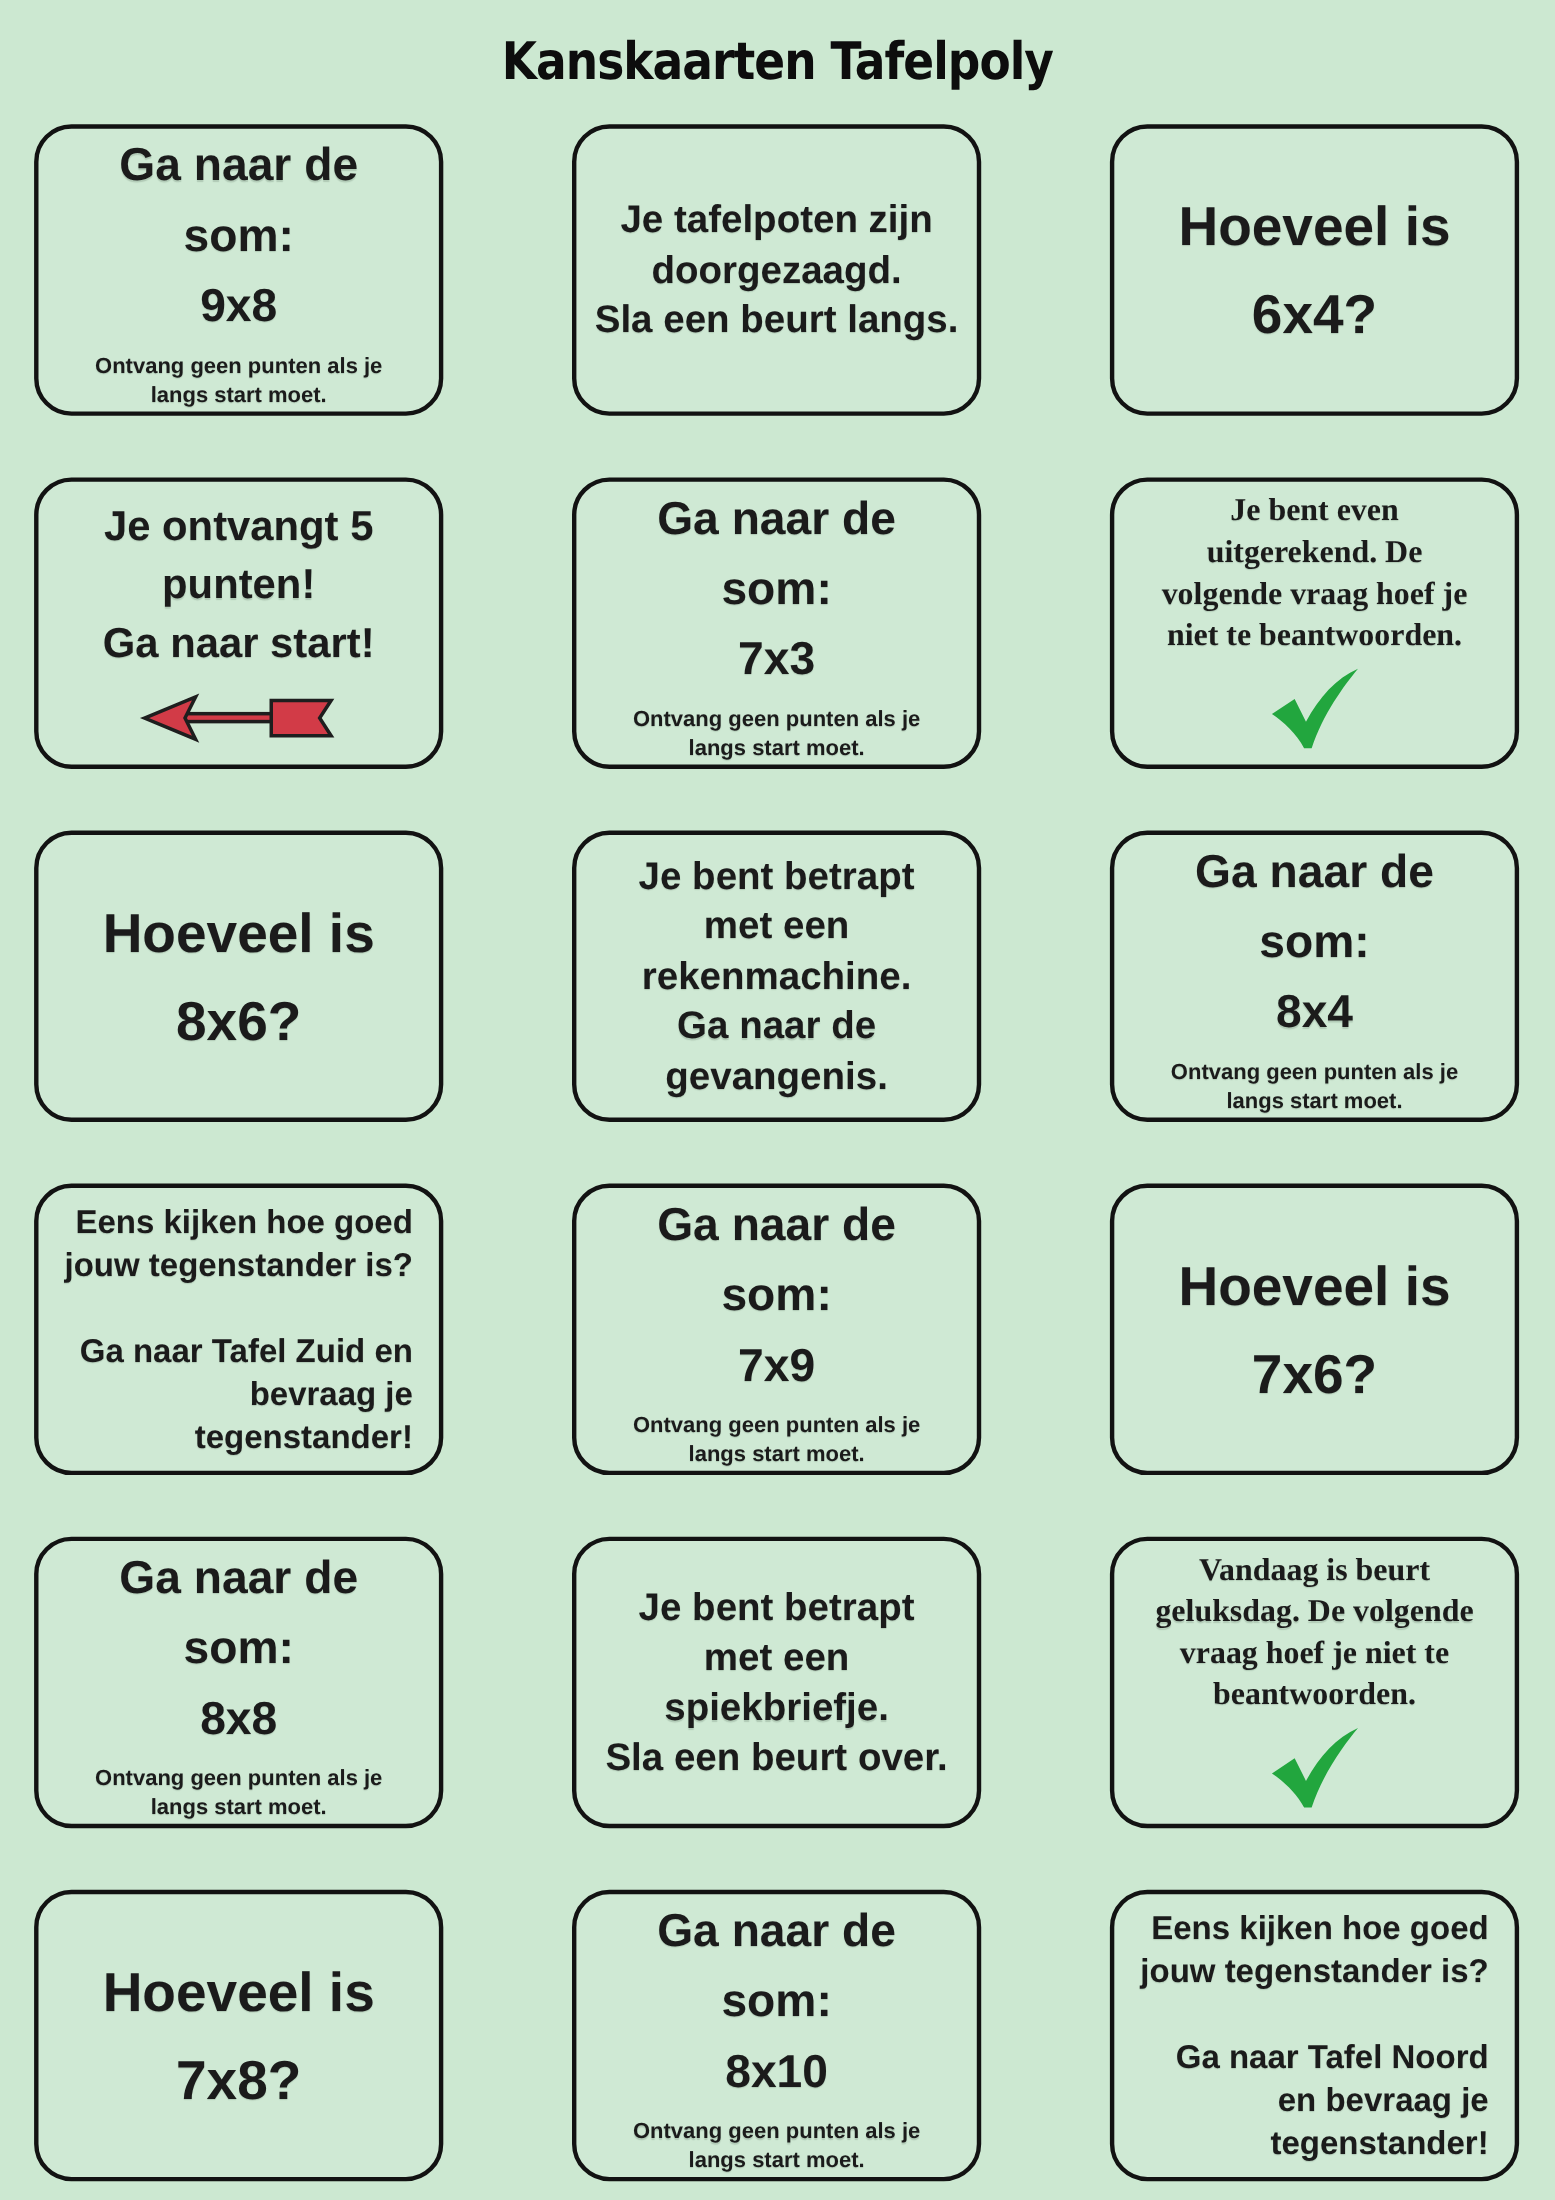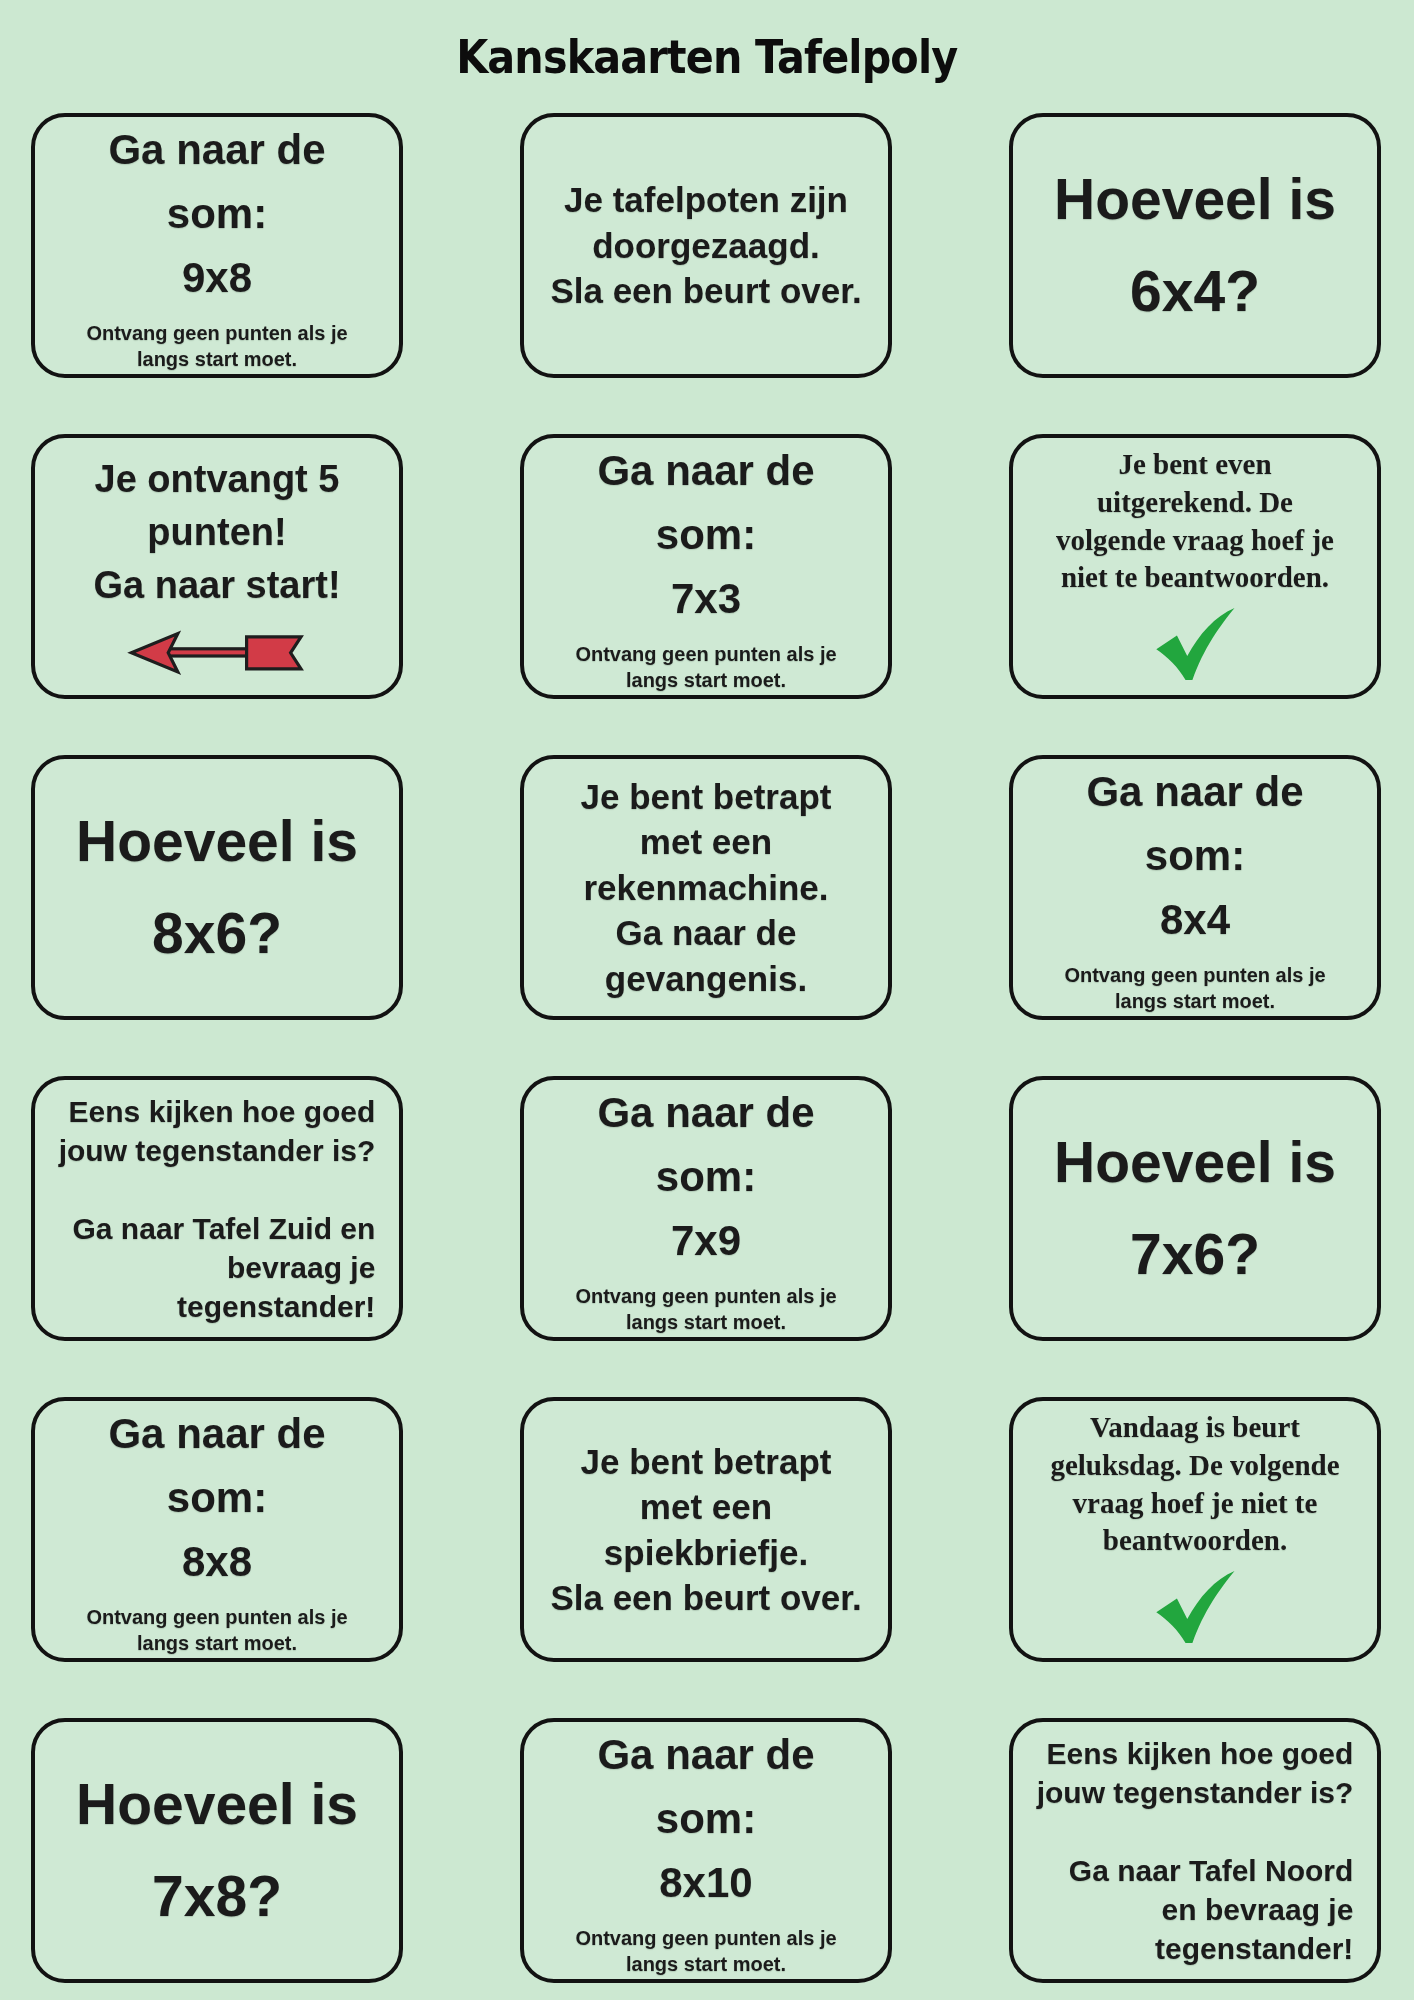--- a/index.html
+++ b/index.html
@@ -41,21 +41,21 @@
     display:flex;flex-direction:column;
     align-items:center;justify-content:center;
     text-align:center;
     padding:0 10px;
     overflow:hidden;
   }
   .main, .note{white-space:pre-line;font-weight:700;color:var(--text);
     text-shadow:0 1px 1px rgba(40,60,45,0.18);}
   .t-som .main{font-size:42px;line-height:1.52;}
   .t-som .note{font-size:20px;line-height:1.32;margin-top:10px;}
-  .t-question .main{font-size:57px;line-height:1.6;}
+  .t-question .main{font-size:50px;line-height:1.6;}
   .t-text .main{font-size:35px;line-height:1.3;}
   .t-arrow .main{font-size:38px;line-height:1.4;}
   .t-check .main{font-size:29px;line-height:1.3;font-family:Liberation Serif, serif;}
   .t-opponent .main{font-size:30px;line-height:1.3;text-align:right;}
   .arrow-art{margin-top:12px;width:212px;height:56px;flex:0 0 auto;}
   .check-art{margin-top:4px;width:104px;height:86px;flex:0 0 auto;}
 </style>
 </head>
 <body>
 
@@ -71,21 +71,21 @@
       <div class="main">Ga naar de
 som:
 9x8</div>
       <div class="note">Ontvang geen punten als je
 langs start moet.</div>
     </div>
 
     <div class="card t-text">
       <div class="main">Je tafelpoten zijn
 doorgezaagd.
-Sla een beurt over.</div>
+Sla een beurt langs.</div>
     </div>
 
     <div class="card t-question">
       <div class="main">Hoeveel is
 6x4?</div>
     </div>
 
     <div class="card t-arrow">
       <div class="main">Je ontvangt 5
 punten!

